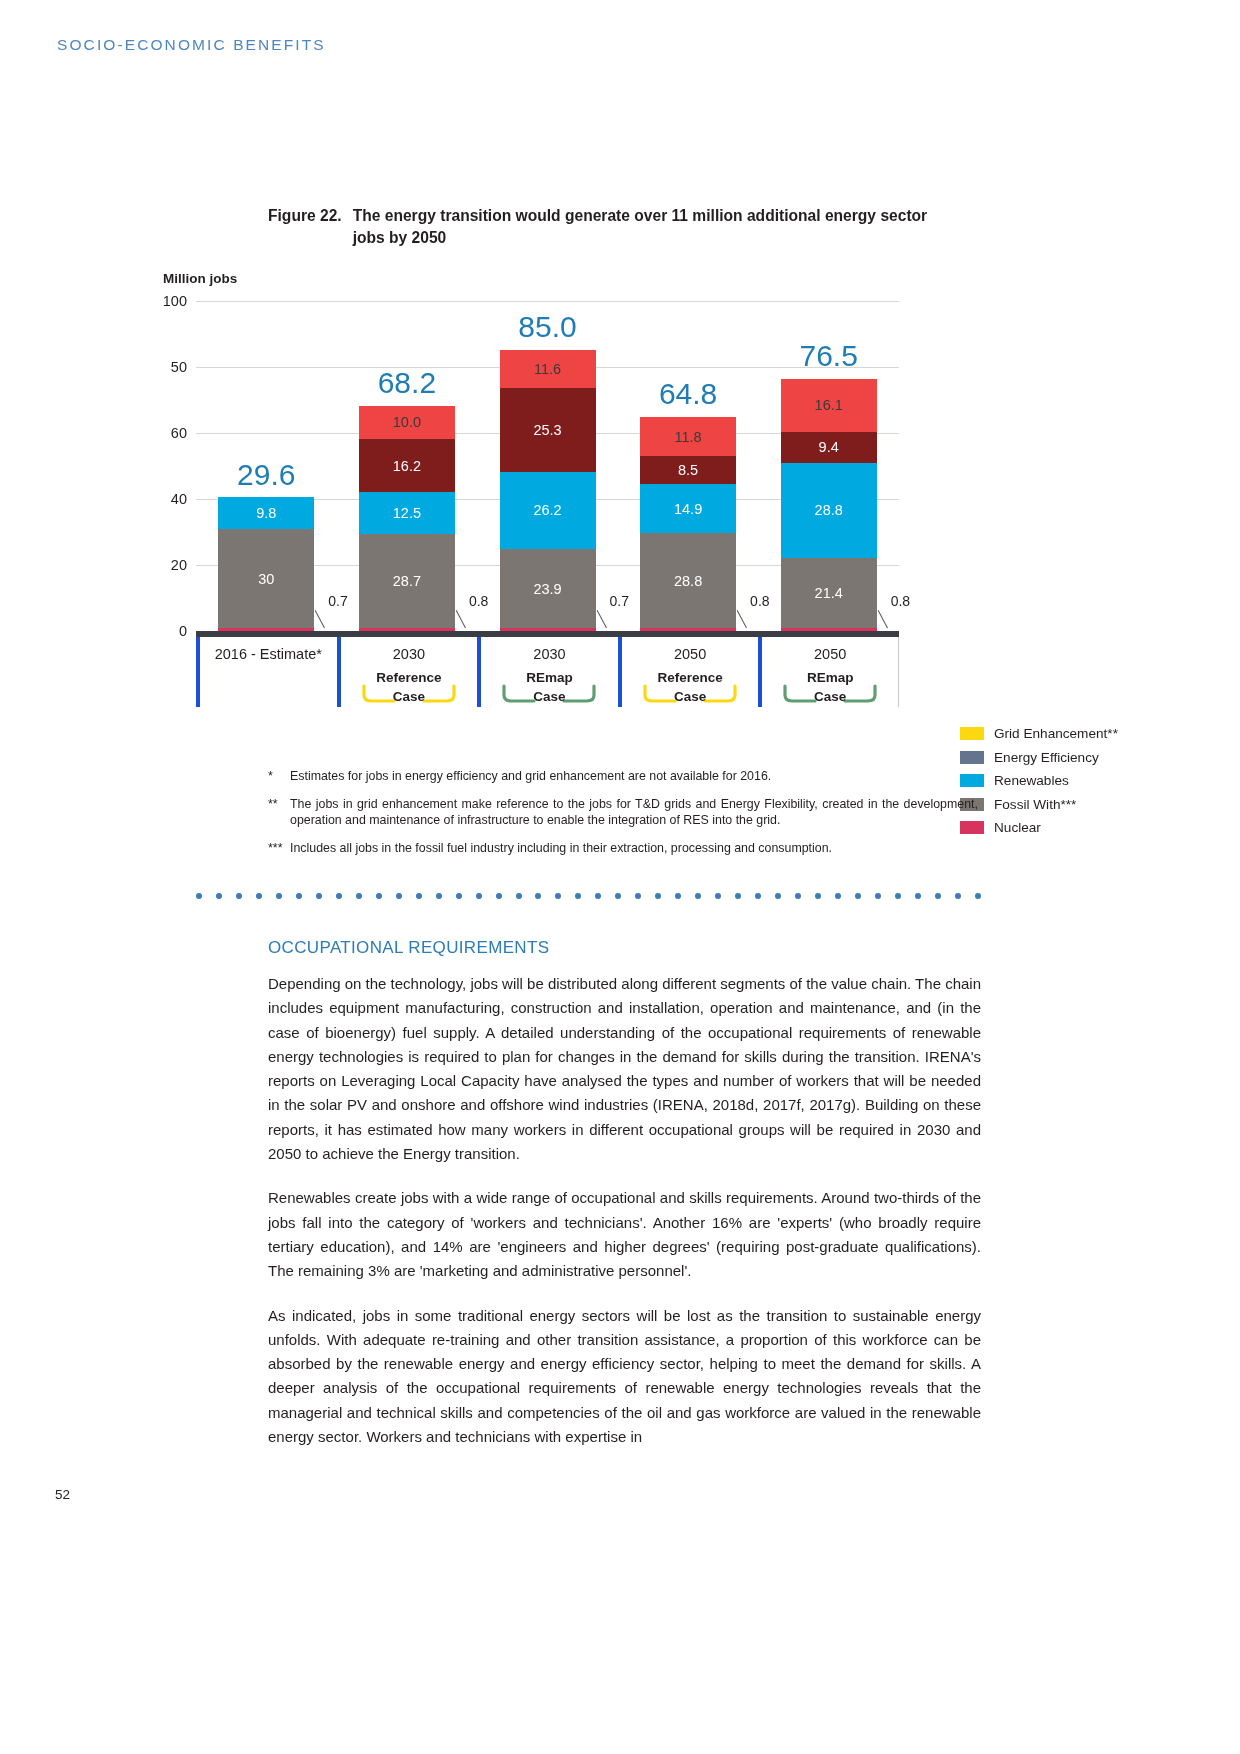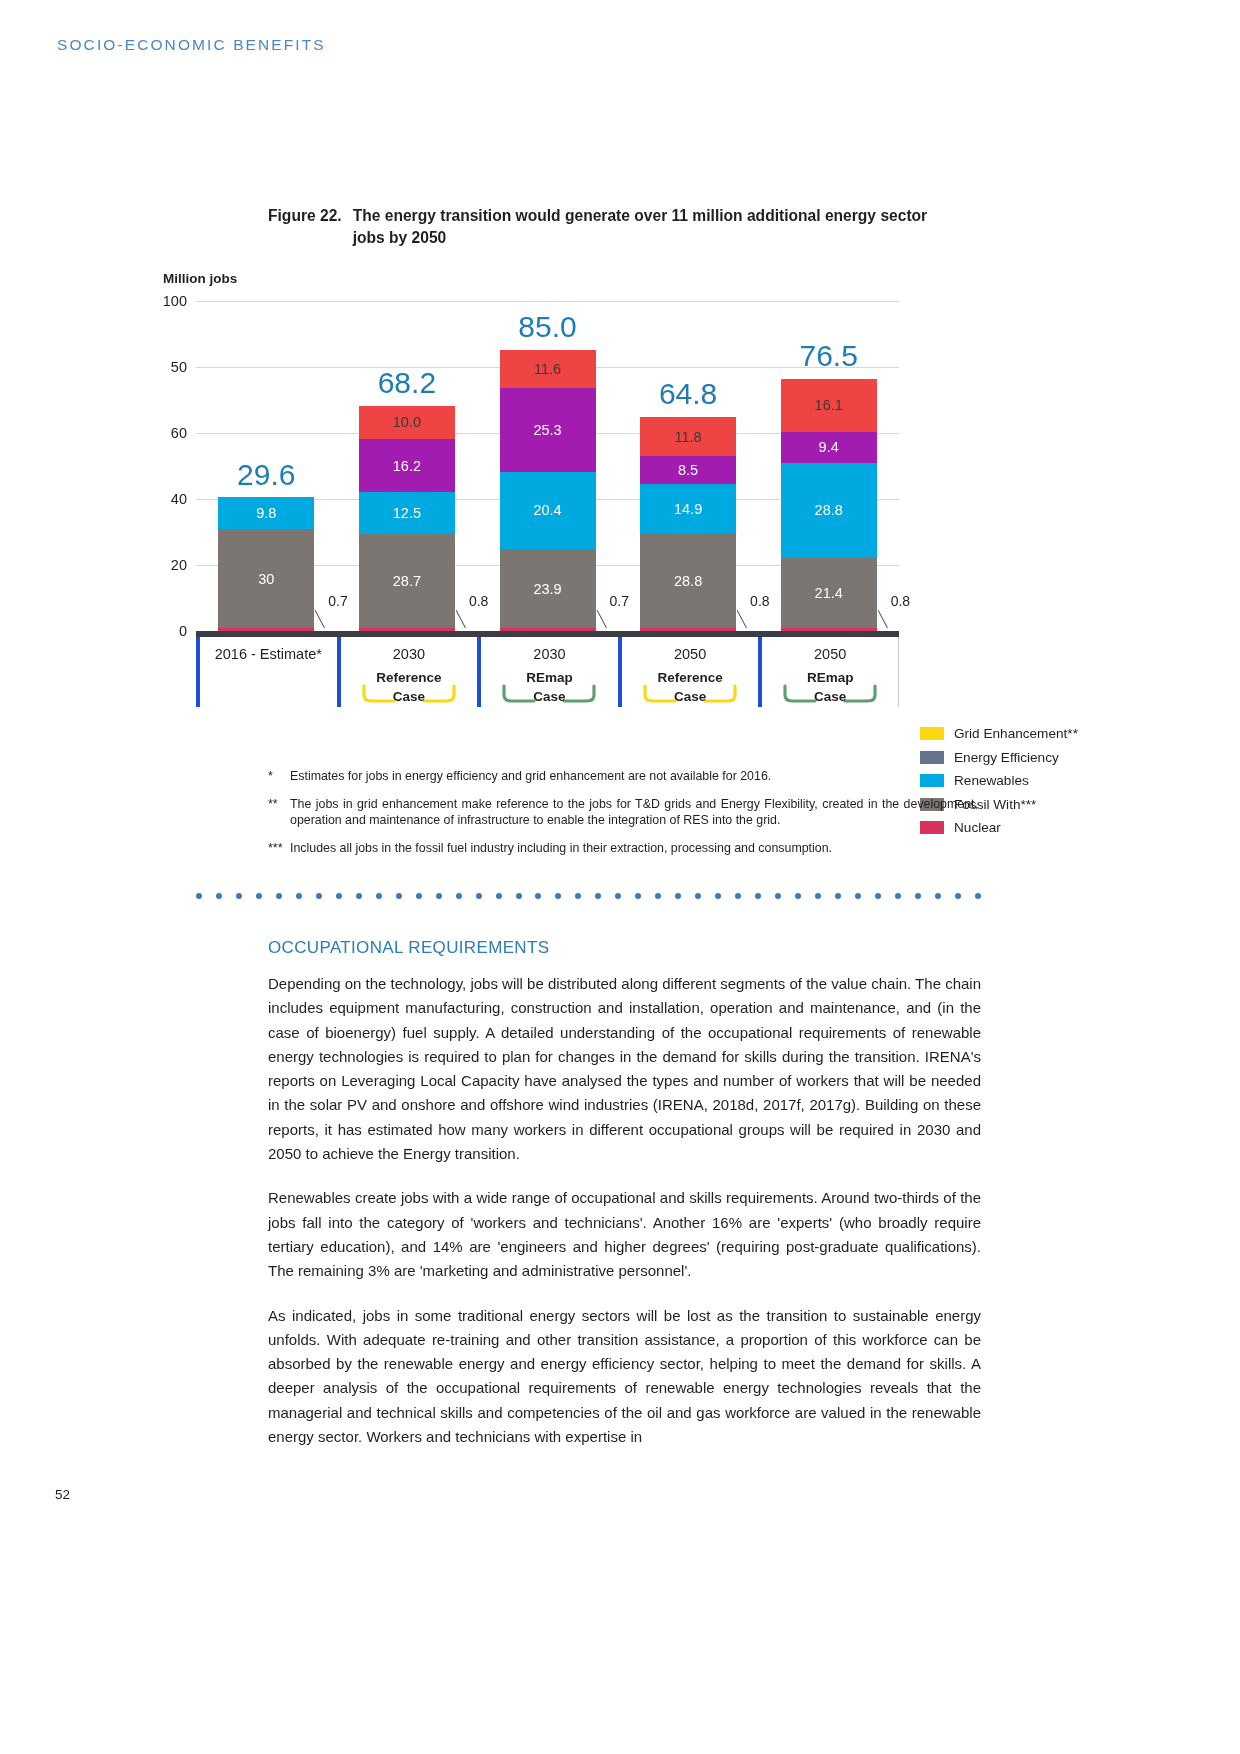--- a/index.html
+++ b/index.html
@@ -128,21 +128,21 @@
   .seg {
     width: 100%;
     display: flex;
     align-items: center;
     justify-content: center;
     font-size: 14.5px;
     box-sizing: border-box;
     overflow: hidden;
   }
   .seg-grid      { background: #ef4444; color: #3a3a3a; }
-  .seg-efficiency{ background: #a21caf; color: #ffffff; }
+  .seg-efficiency{ background: #7f1d1d; color: #ffffff; }
   .seg-renew     { background: #00a9e0; color: #ffffff; }
   .seg-fossil    { background: #7c7672; color: #ffffff; }
   .seg-nuclear   { background: #d6335d; color: transparent; }
 
   .bar-total {
     position: absolute;
     width: 170px;
     text-align: center;
     font-size: 30px;
     color: #1f7cb4;
@@ -208,20 +208,21 @@
   .legend {
     position: absolute;
     left: 920px;
     top: 455px;
     width: 240px;
   }
   .legend-item {
     display: flex;
     align-items: center;
     margin-bottom: 8.5px;
+    margin-left: 40px;
   }
   .legend-swatch {
     width: 24px;
     height: 13px;
     margin-right: 10px;
     flex: 0 0 auto;
   }
   .legend-text {
     font-size: 13.6px;
     color: #231f20;
@@ -345,21 +346,21 @@
               <div class="seg seg-nuclear" style="height: 3px;"></div>
             </div>
             <div class="bar-total" style="bottom: 231.06px;">68.2</div>
             <div class="nuke-label" style="left: 110px; bottom: 22px;">0.8</div>
             <div class="nuke-line" style="left: 106px; bottom: 3px;"></div>
           </div>
           <div class="bar-group" style="left: 303.5px;">
             <div class="bar">
               <div class="seg seg-grid" style="height: 38.28px;">11.6</div>
               <div class="seg seg-efficiency" style="height: 83.49px;">25.3</div>
-              <div class="seg seg-renew" style="height: 77.88px;">20.4</div>
+              <div class="seg seg-renew" style="height: 77.88px;">26.2</div>
               <div class="seg seg-fossil" style="height: 78.87px;">23.9</div>
               <div class="seg seg-nuclear" style="height: 3px;"></div>
             </div>
             <div class="bar-total" style="bottom: 286.83px;">85.0</div>
             <div class="nuke-label" style="left: 110px; bottom: 22px;">0.7</div>
             <div class="nuke-line" style="left: 106px; bottom: 3px;"></div>
           </div>
           <div class="bar-group" style="left: 444.1px;">
             <div class="bar">
               <div class="seg seg-grid" style="height: 38.94px;">11.8</div>

